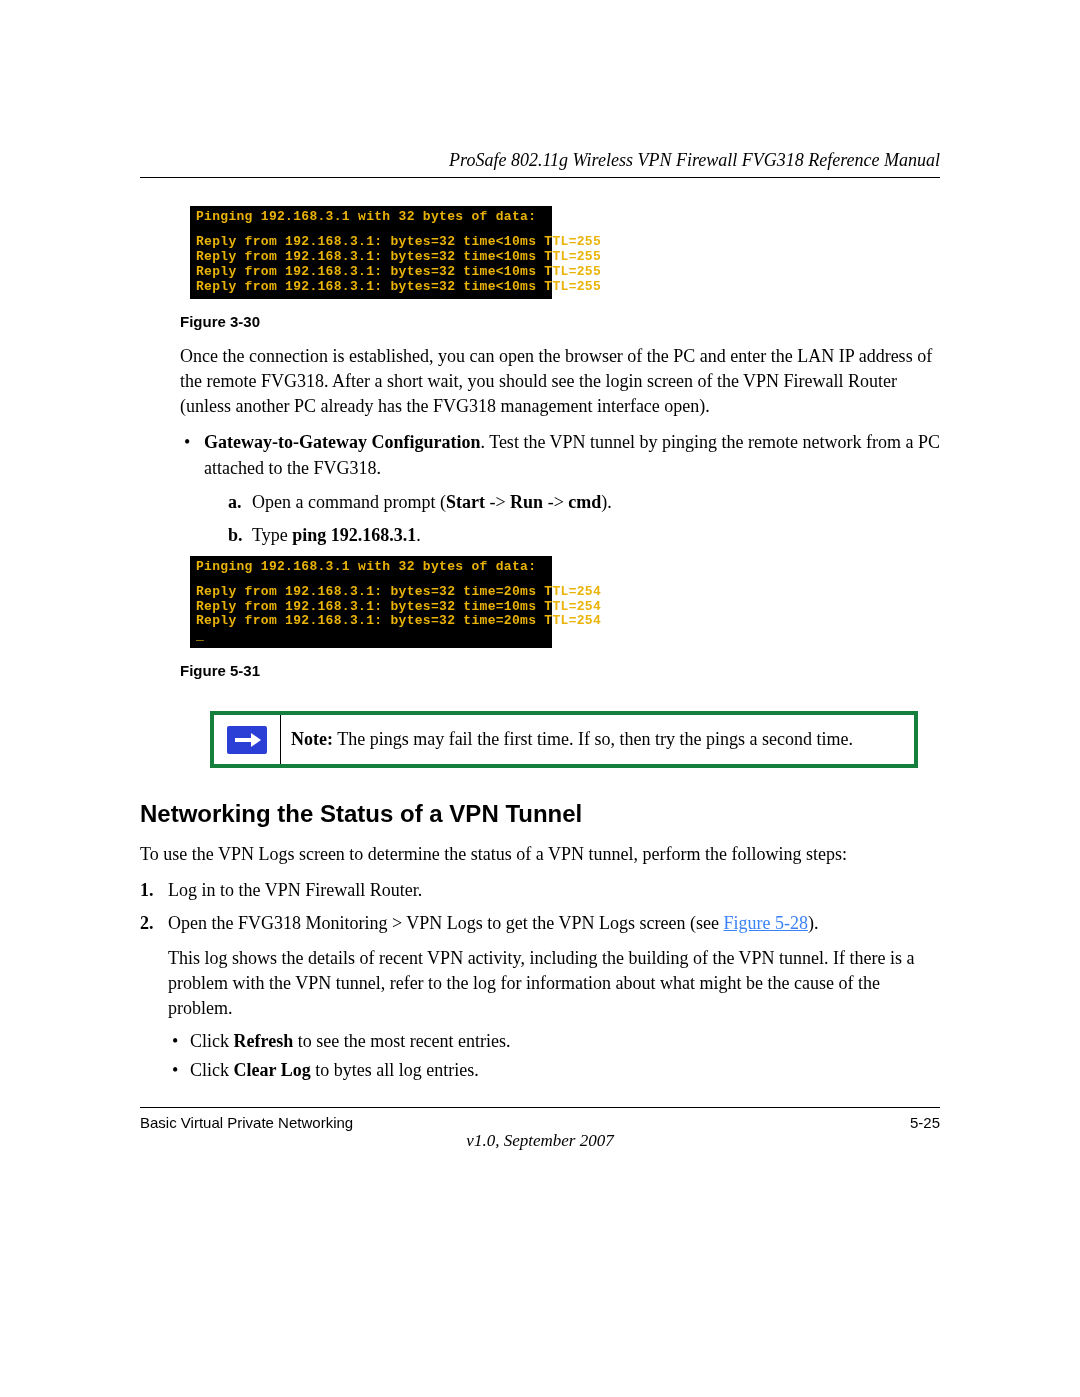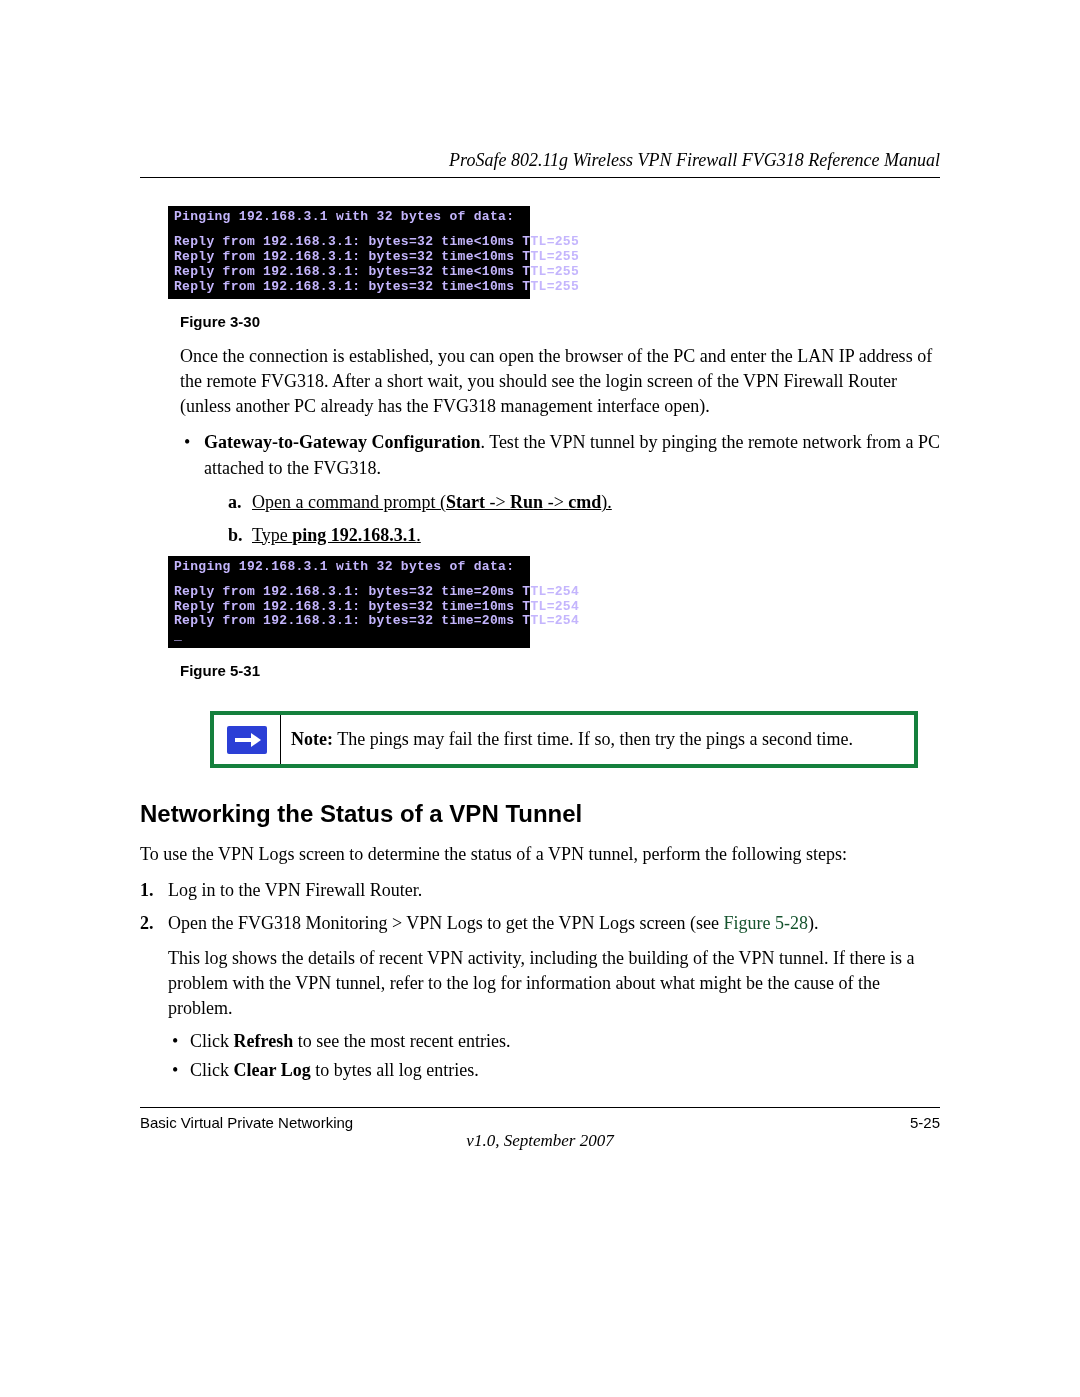--- a/index.html
+++ b/index.html
@@ -25,27 +25,27 @@
     border-top: 1.2px solid #000;
     margin: 0 0 28px 0;
   }
   hr.footer-rule {
     border: none;
     border-top: 1.2px solid #000;
     margin: 24px 0 6px 0;
   }
   .terminal {
     background: #000;
-    color: #c4b5fd;
+    color: #eab308;
     font-family: "Courier New", monospace;
     font-size: 13px;
     line-height: 1.15;
     padding: 4px 6px;
     white-space: pre;
-    margin-left: 28px;
+    margin-left: 50px;
     width: 350px;
     font-weight: bold;
     letter-spacing: 0.3px;
   }
   .terminal .blank { display:block; height:10px; }
   .fig-label {
     font-family: Arial, Helvetica, sans-serif;
     font-weight: bold;
     font-size: 15px;
     margin: 14px 0 14px 40px;
@@ -69,21 +69,20 @@
     content: "•";
     position: absolute;
     left: 4px;
     top: 0;
   }
   ol.alpha {
     list-style: none;
     padding: 0;
     margin: 8px 0 8px 24px;
     counter-reset: alpha;
-    text-decoration: underline;
   }
   ol.alpha > li {
     counter-increment: alpha;
     padding-left: 24px;
     position: relative;
     margin: 6px 0;
   }
   ol.alpha > li::before {
     content: counter(alpha, lower-alpha) ".";
     font-weight: bold;
@@ -118,21 +117,21 @@
     position: relative;
     padding-left: 22px;
     margin: 3px 0;
   }
   .sub-bullets > li::before {
     content: "•";
     position: absolute;
     left: 4px;
   }
   .b { font-weight: bold; }
-  .link { color: #14532d; }
+  .link { color: #3b82f6; text-decoration: underline; }
   .note-box {
     border: 4px solid #15803d;
     margin: 32px 0 32px 70px;
     width: 700px;
     display: flex;
     align-items: stretch;
   }
   .note-icon-cell {
     border-right: 1px solid #000;
     width: 58px;

